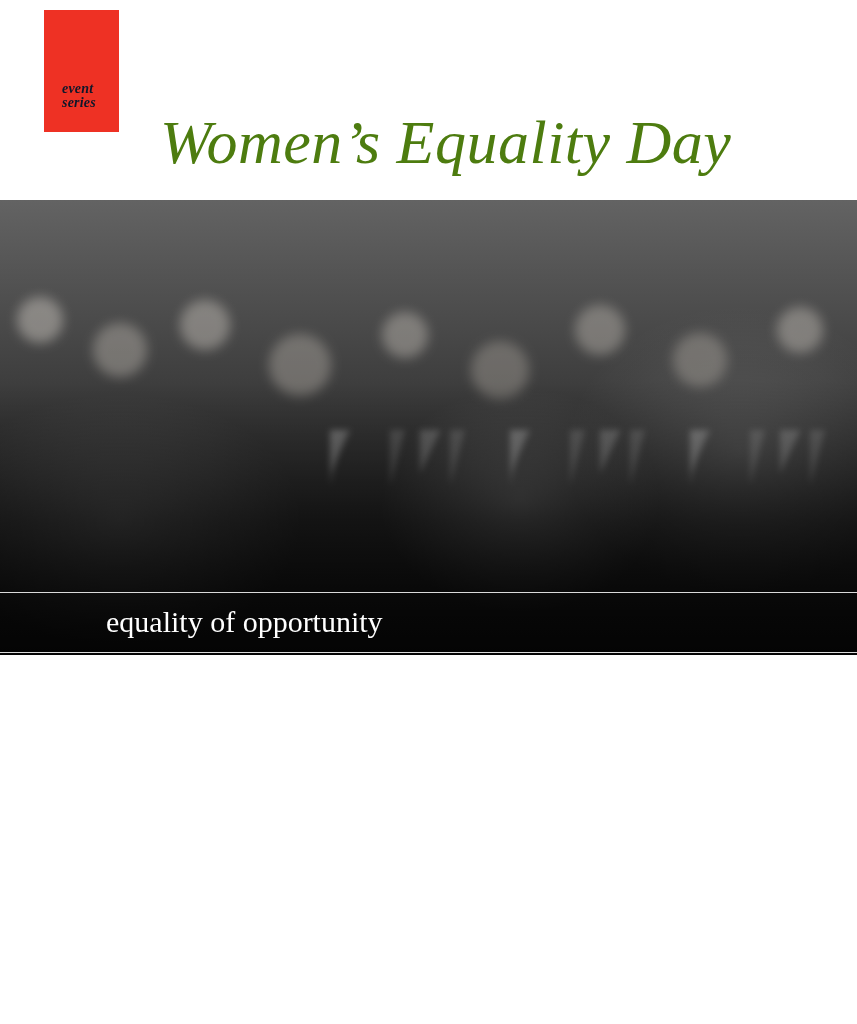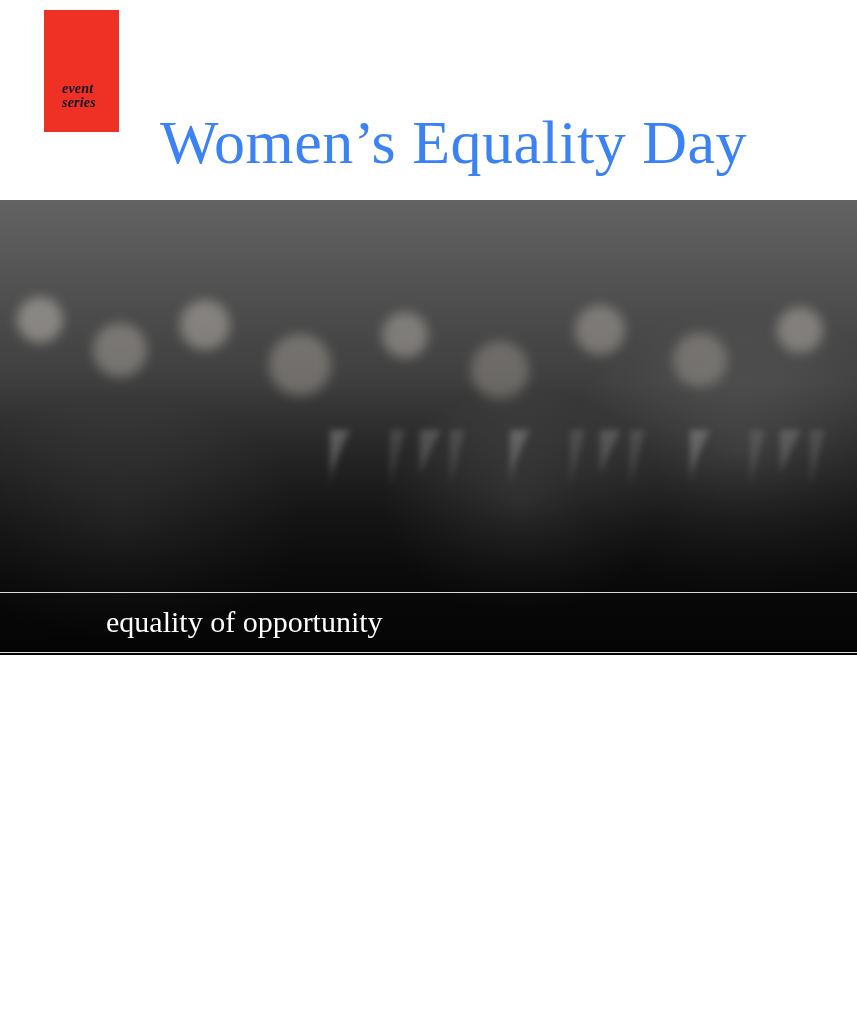--- a/index.html
+++ b/index.html
@@ -50,23 +50,24 @@
     color: #0f172a;
     letter-spacing: 0.2px;
   }
   .main-title {
     position: absolute;
     left: 160px;
     top: 110px;
     font-family: "Liberation Serif", serif;
     font-size: 62px;
     line-height: 64px;
-    color: #3b82f6;
+    color: #4d7c0f;
     letter-spacing: 0.5px;
     white-space: nowrap;
+    font-style: italic;
   }
 
   
   .hero {
     position: absolute;
     left: 0;
     top: 200px;
     width: 857px;
     height: 455px;
     overflow: hidden;

